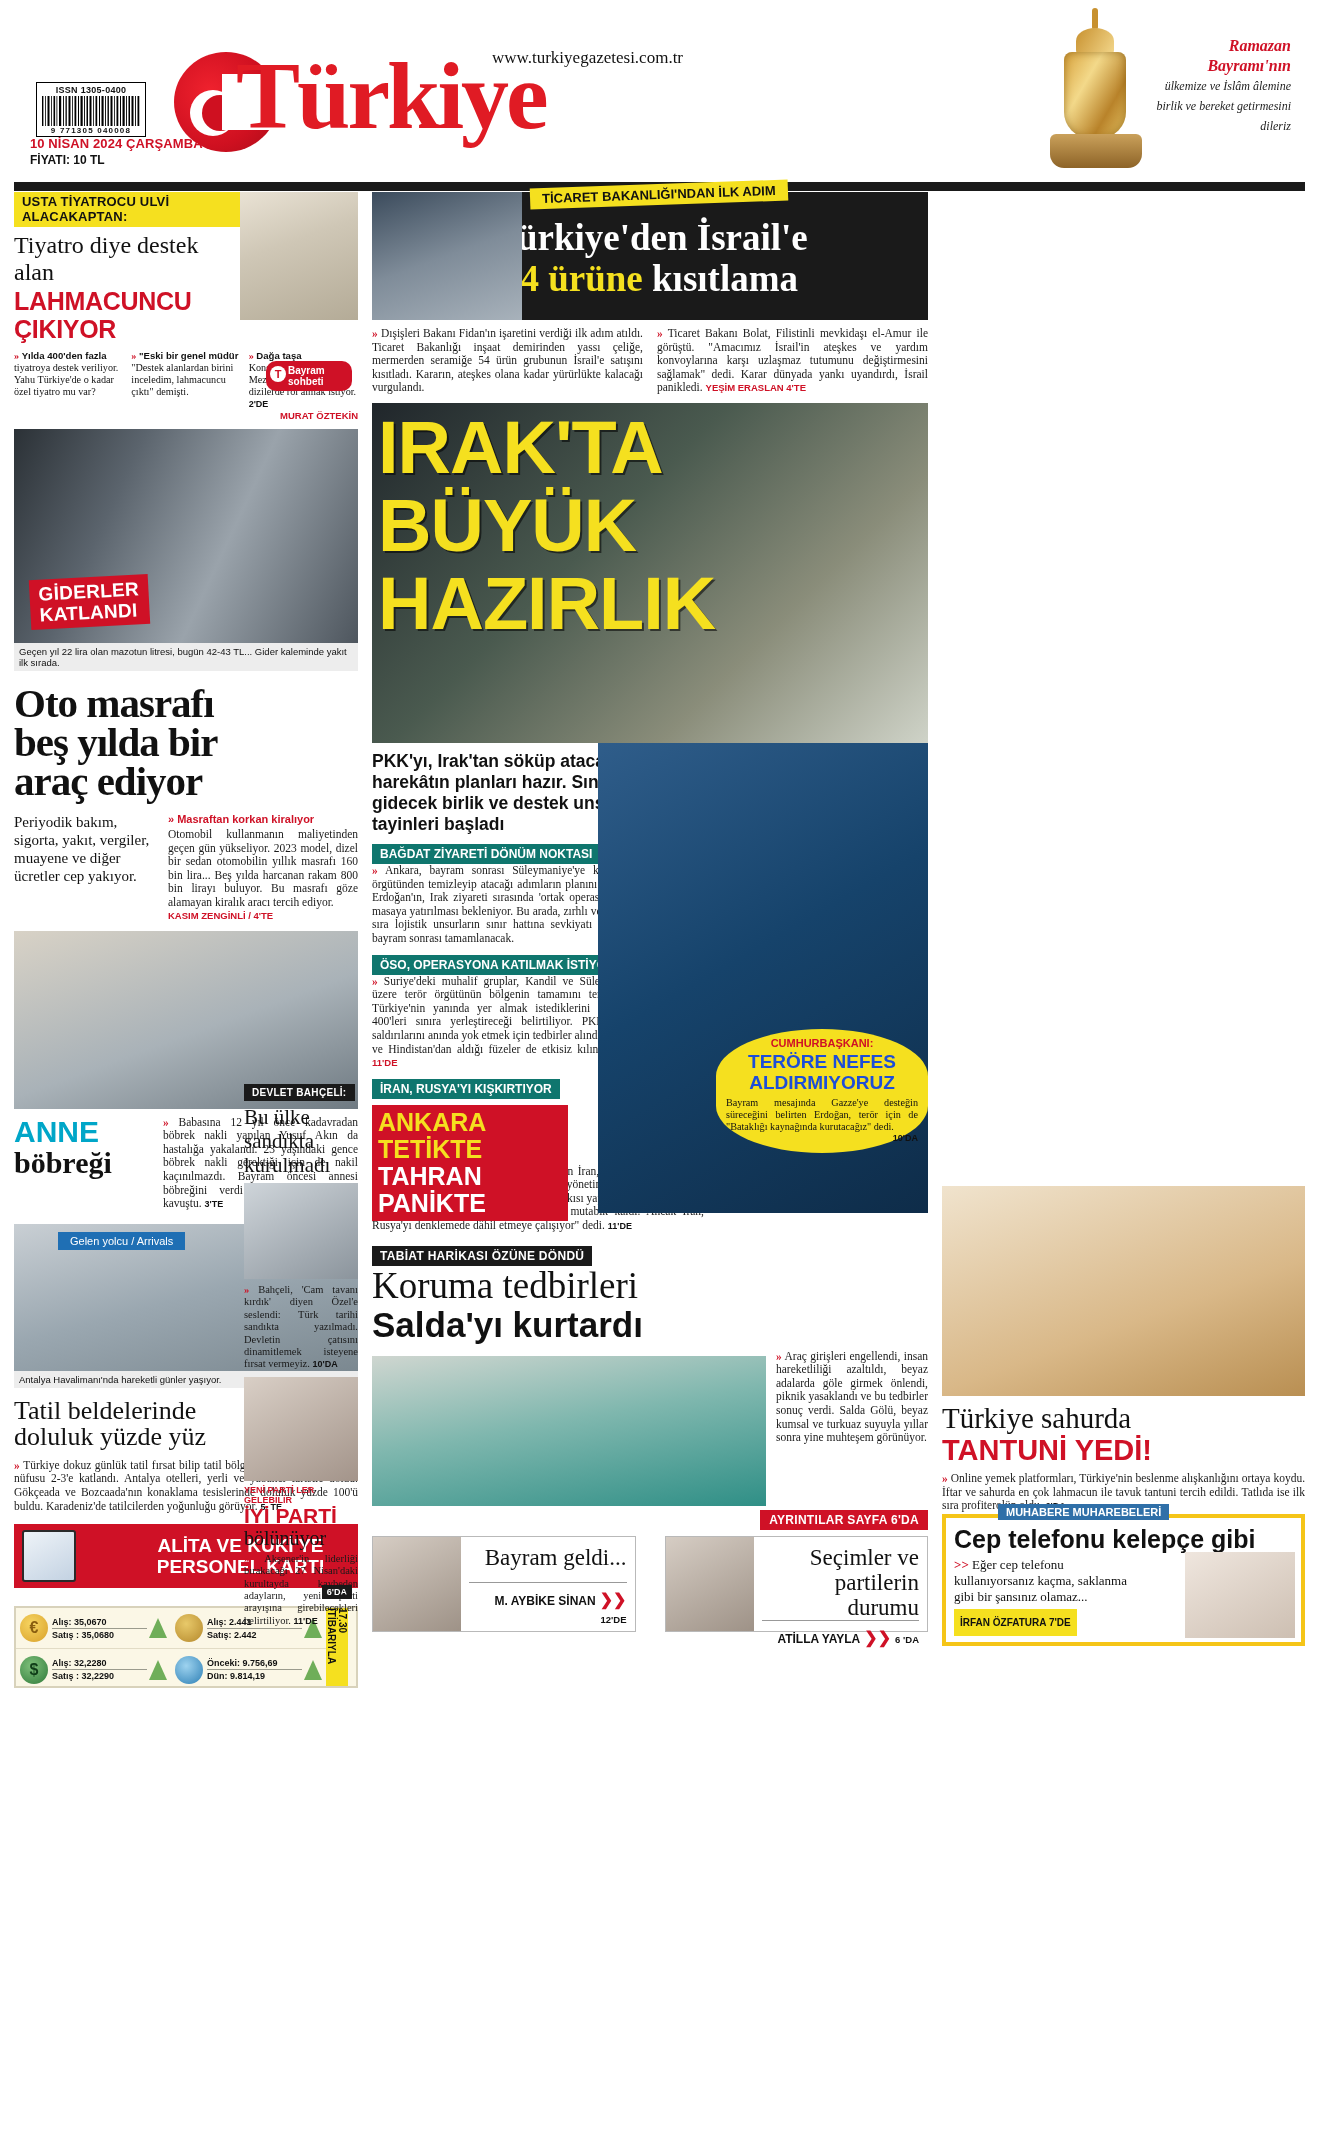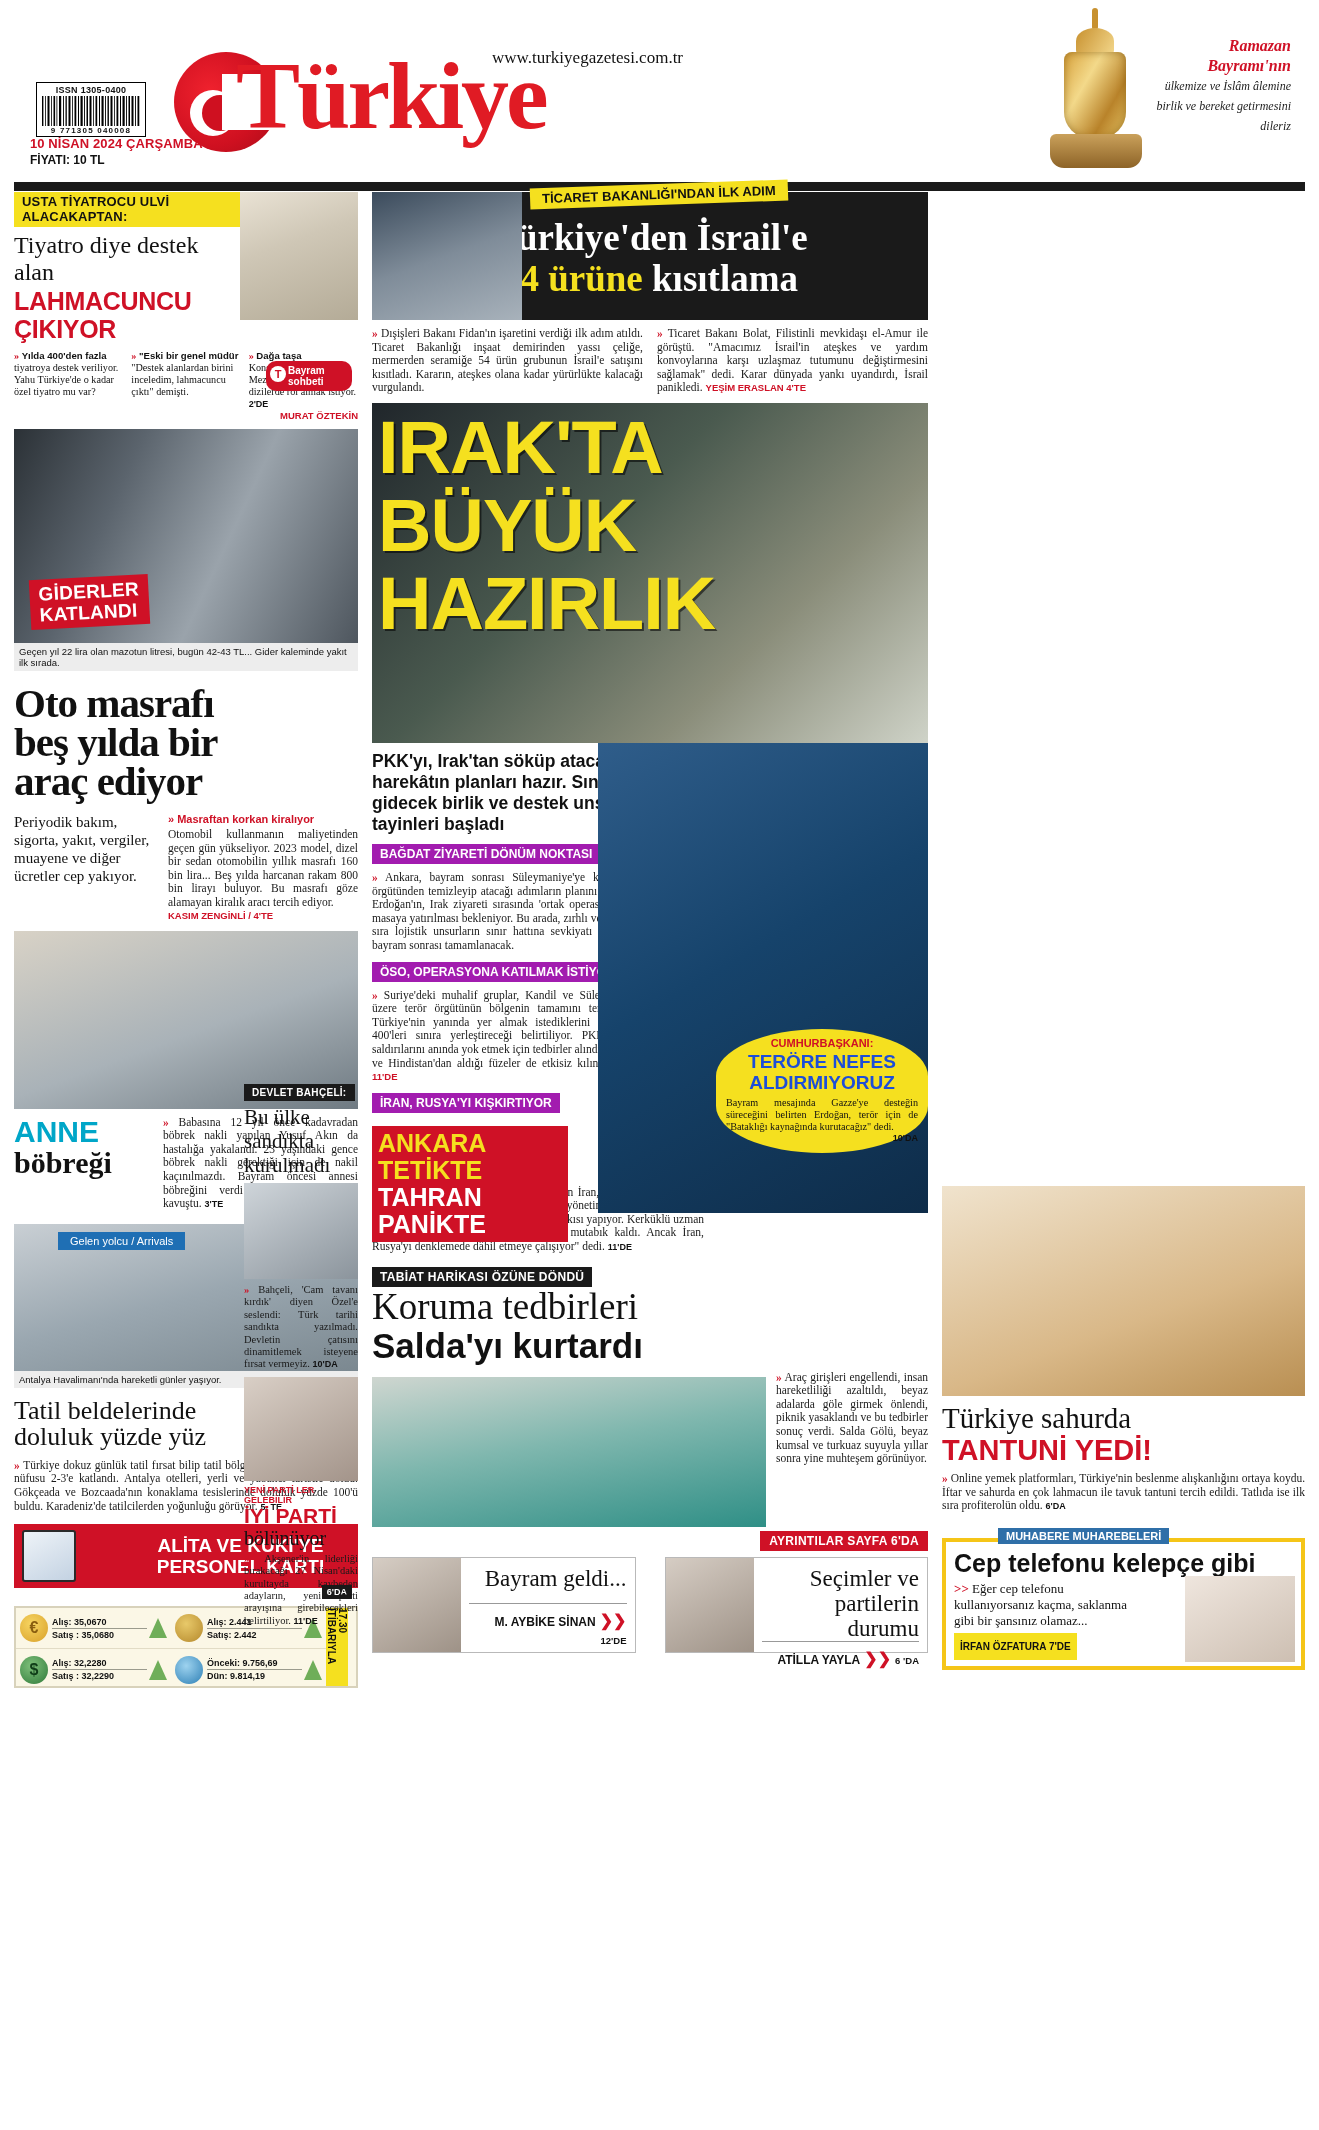--- a/index.html
+++ b/index.html
@@ -233,23 +233,23 @@
   .irak-title div {
     font-family: "Liberation Sans", sans-serif; font-weight: 700; color: #f5e01f;
     font-size: 74px; line-height: 78px; letter-spacing: -1px;
     text-shadow: 2px 2px 0 rgba(0,0,0,.55);
   }
   .irak-sub {
     margin-top: 8px; font-family: "Liberation Sans", sans-serif; font-weight: 700;
     font-size: 17.5px; line-height: 21px; color: #111;
   }
   .sec-kick {
-    display: inline-block; background: #a21caf; color: #fff;
+    display: inline-block; background: #0f766e; color: #fff;
     font-family: "Liberation Sans", sans-serif; font-weight: 700; font-size: 12px;
-    padding: 3px 8px; margin: 9px 0 7px;
+    padding: 3px 8px; margin: 9px 0 0;
   }
   .erdogan-ph { position: absolute; right: 0; top: 0; width: 330px; height: 470px;
      background: linear-gradient(150deg,#2f5d8a,#16436b 45%,#0e2c49); }
   .center-lower { display: flex; gap: 10px; }
   .cl-left { width: 332px; }
   .cl-right { width: 214px; position: relative; }
   .cumhur-badge {
     position: absolute; right: 0; top: 286px; width: 212px; background: #f5e01f;
     border-radius: 50%/38%; padding: 8px 10px 10px; text-align: center;
   }
@@ -273,21 +273,21 @@
   .ayrintilar { text-align: right; margin-top: 4px; }
 
   
   .col-right { position: absolute; left: 940px; top: 1080px; width: 365px; }
   .devlet-col { position: absolute; left: 240px; top: 1080px; width: 126px; }
 
   .tantuni-ph { height: 210px; background: linear-gradient(160deg,#f0e3cd,#d9b888 60%,#b98f52); }
   .tantuni-h1 { font-family: "Liberation Serif", serif; font-size: 29px; line-height: 32px; margin-top: 6px; }
   .tantuni-h2 { font-family: "Liberation Sans", sans-serif; font-weight: 700; font-size: 29px; line-height: 32px; color: #cf1126; }
 
-  .cep-box { margin-top: 24px; border: 4px solid #f5c518; background: #fff; padding: 8px 8px 6px; position: relative; }
+  .cep-box { margin-top: 0; border: 4px solid #f5c518; background: #fff; padding: 8px 8px 6px; position: relative; }
   .cep-kick {
     position: absolute; left: 52px; top: -14px; background: #2f6fa8; color: #fff;
     font-family: "Liberation Sans", sans-serif; font-weight: 700; font-size: 11px; padding: 2px 8px;
   }
   .cep-h { font-family: "Liberation Sans", sans-serif; font-weight: 700; font-size: 25px; line-height: 27px; }
   .cep-ph { position: absolute; right: 6px; bottom: 4px; width: 110px; height: 86px;
     background: linear-gradient(150deg,#efe6de,#cdbfb2); }
   .cep-ref { display: inline-block; background: #f5e01f; font-family: "Liberation Sans", sans-serif; font-weight: 700; font-size: 10px; padding: 8px 6px; margin-top: 4px; }
 
   

